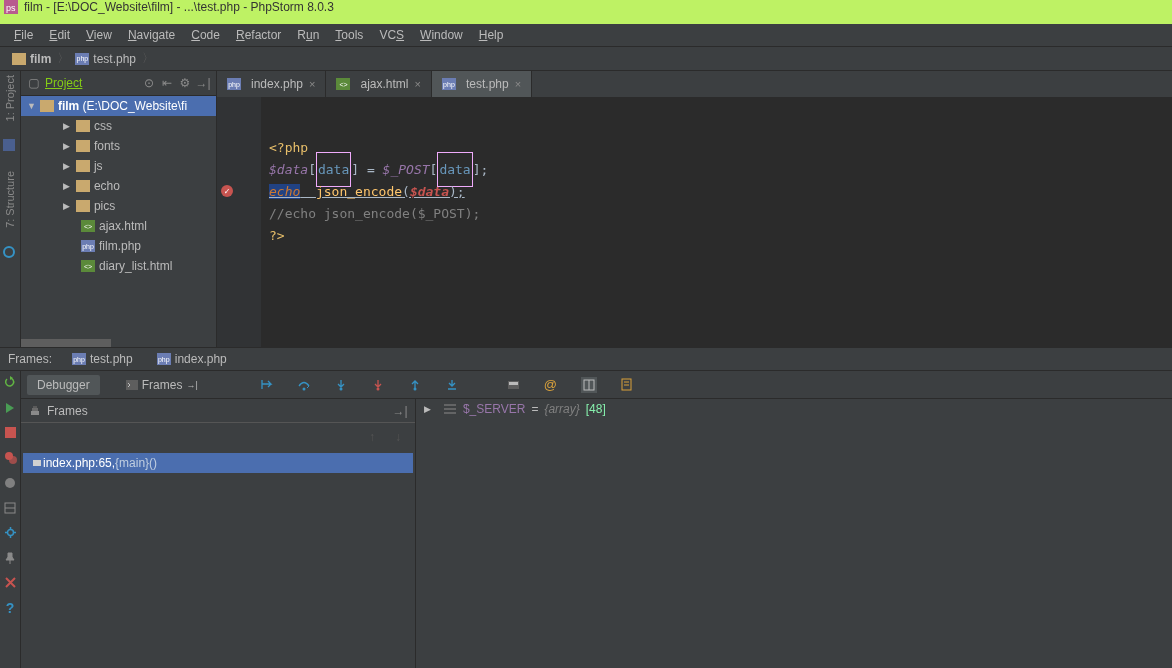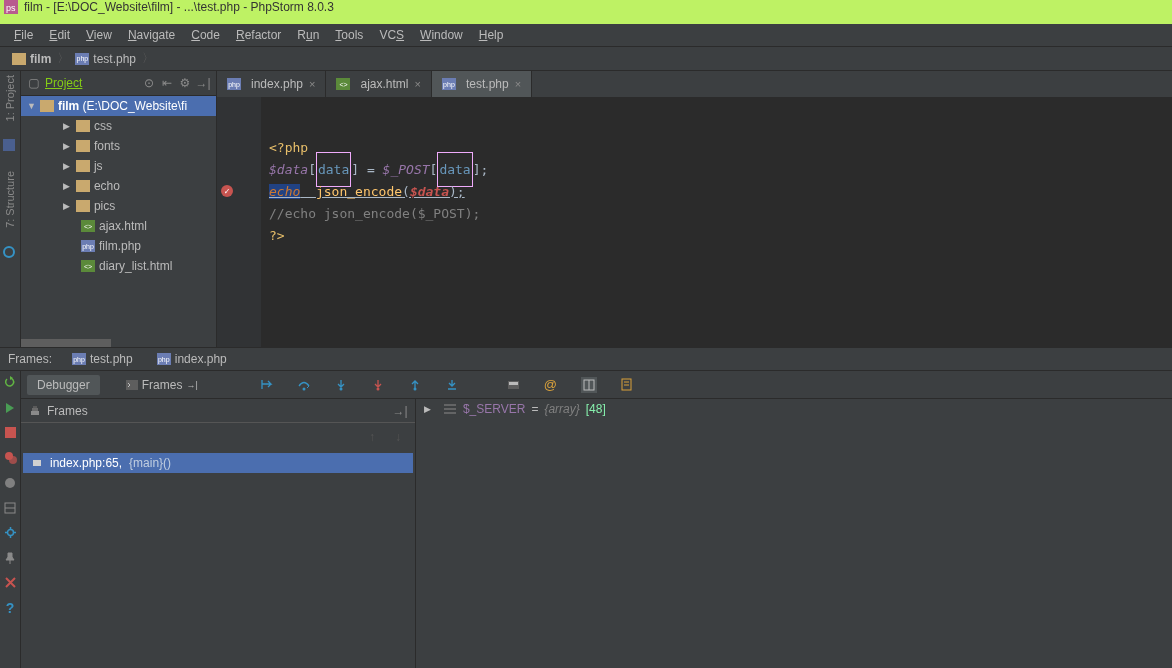--- a/index.html
+++ b/index.html
@@ -68,21 +68,21 @@
     .debug-content { flex: 1; display: flex; flex-direction: column; }
     .debug-toolbar { height: 28px; display: flex; align-items: center; padding: 0 6px; gap: 16px; border-bottom: 1px solid #2b2b2b; }
     .debug-tab-btn { padding: 3px 10px; cursor: pointer; display: flex; align-items: center; gap: 4px; }
     .debug-tab-btn.active { background: #515658; border-radius: 2px; }
     .debug-icon { margin: 0 4px; cursor: pointer; color: #8a8a8a; }
     .debug-body { flex: 1; display: flex; }
     .frames-panel { width: 395px; border-right: 1px solid #2b2b2b; display: flex; flex-direction: column; }
     .vars-panel { flex: 1; display: flex; flex-direction: column; }
     .panel-header { height: 24px; display: flex; align-items: center; padding: 0 8px; border-bottom: 1px solid #555; gap: 6px; }
     .frames-nav { height: 28px; display: flex; align-items: center; justify-content: flex-end; padding: 0 10px; gap: 12px; }
-    .frame-row { background: #4b6eaf; color: #fff; padding: 3px 8px; display: flex; align-items: center; gap: 7px; margin: 2px; }
+    .frame-row { background: #4b6eaf; color: #fff; padding: 3px 8px; display: flex; align-items: center; gap: 0; margin: 2px; }
     .frame-row .faded { color: #c0cee0; }
     .var-row { padding: 3px 8px; display: flex; align-items: center; gap: 6px; }
     .var-name { color: #9876aa; }
     .var-type { color: #808080; font-style: italic; }
     .var-count { color: #86efac; }
     
     svg { display: block; }
   </style>
 </head>
 <body>

